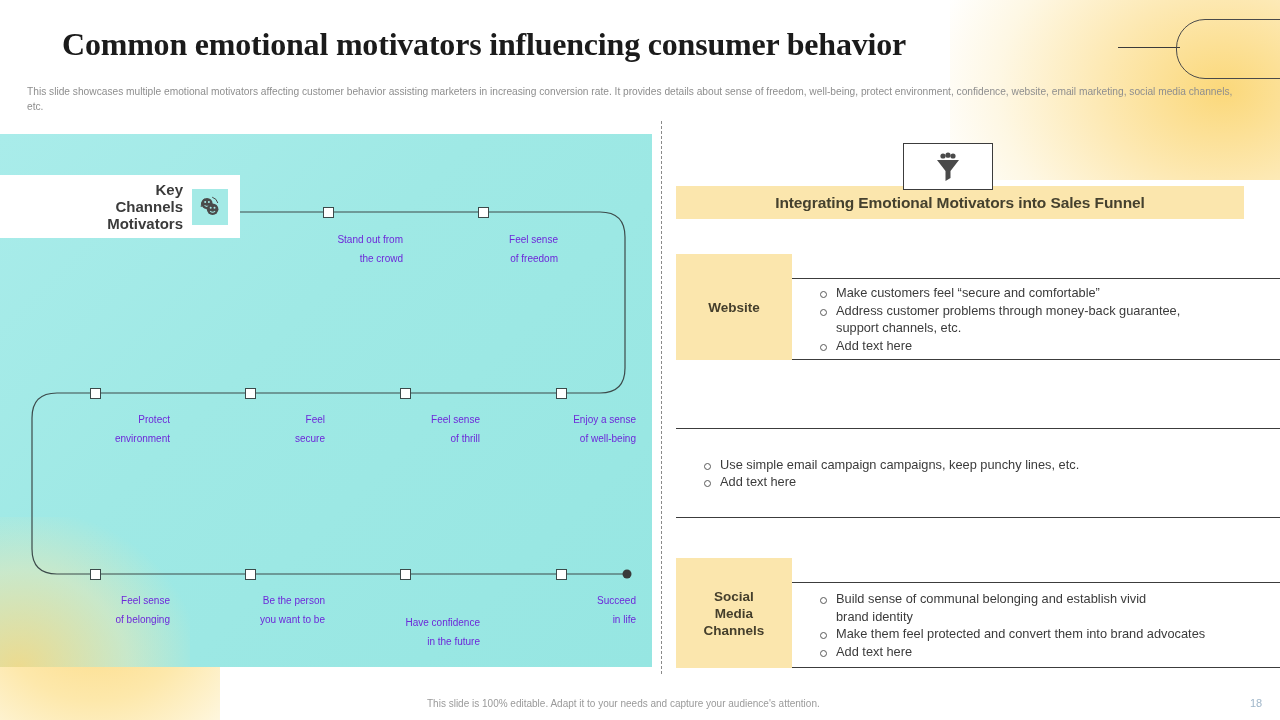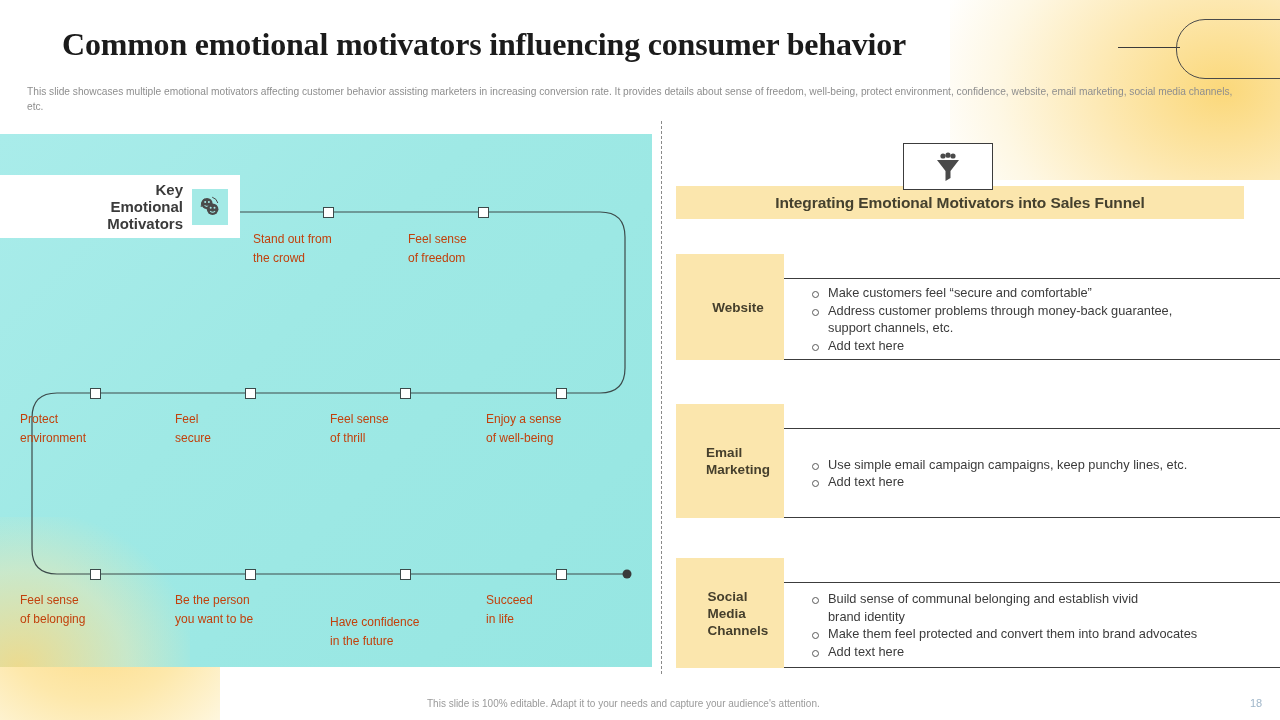--- a/index.html
+++ b/index.html
@@ -115,24 +115,24 @@
   
   .snake {
     position: absolute;
     left: 0; top: 134px;
     width: 652px; height: 533px;
     pointer-events: none;
   }
 
   .node-label {
     position: absolute;
-    font-size: 12px;
+    font-size: 10px;
     line-height: 19px;
-    color: #c2410c;
-    text-align: left;
+    color: #6d28d9;
+    text-align: right;
     white-space: pre-line;
     width: 150px;
     margin-left: -75px;
   }
 
   
   .divider {
     position: absolute;
     left: 661px; top: 121px;
     width: 0; height: 553px;
@@ -168,32 +168,32 @@
     letter-spacing: -0.1px;
   }
 
   .funnel-row {
     position: absolute;
     left: 676px;
     display: flex;
     align-items: stretch;
   }
   .funnel-label {
-    width: 92px;
+    width: 116px;
     flex: none;
     background: #fbe6ad;
     display: flex;
     align-items: center;
     justify-content: center;
+    text-align: center;
     font-size: 13.5px;
     font-weight: 700;
     color: #453f2c;
     line-height: 17px;
     white-space: pre-line;
-    padding-left: 16px;
   }
   .funnel-body {
     flex: 1;
     border-top: 1px solid #3c3c3c;
     border-bottom: 1px solid #3c3c3c;
     background: #ffffff;
     display: flex;
     flex-direction: column;
     justify-content: center;
     padding: 6px 0 6px 26px;
@@ -278,21 +278,21 @@
     <div style="position: absolute; width: 11px; height: 11px; background: rgb(255, 255, 255); border: 1px solid rgb(60, 74, 74); box-sizing: border-box; left: 399.5px; top: 568.5px;"></div>
     <div class="node-label" style="left: 405px; top: 568px; margin-top: 45px;">Have confidence
 in the future</div>
     <div style="position: absolute; width: 11px; height: 11px; background: rgb(255, 255, 255); border: 1px solid rgb(60, 74, 74); box-sizing: border-box; left: 555.5px; top: 568.5px;"></div>
     <div class="node-label" style="left: 561px; top: 591px;">Succeed
 in life</div>
   </div>
 
 <div class="key-badge">
   <div class="key-badge-text">Key
-Emotional
+Channels
 Motivators</div>
   <div class="key-icon">
     <svg width="26" height="26" viewBox="0 0 26 26">
       <circle cx="10" cy="9.5" r="5.6" fill="#4a4a4a"></circle>
       <circle cx="8.2" cy="8" r="1" fill="#a4eae6"></circle>
       <circle cx="11.9" cy="8" r="1" fill="#a4eae6"></circle>
       <path d="M 7.6 11.4 Q 10 13.4 12.4 11.4" stroke="#a4eae6" stroke-width="1.1" fill="none"></path>
       <circle cx="15.6" cy="15.2" r="5.8" fill="#4a4a4a"></circle>
       <circle cx="13.7" cy="13.7" r="1" fill="#a4eae6"></circle>
       <circle cx="17.5" cy="13.7" r="1" fill="#a4eae6"></circle>
@@ -322,22 +322,20 @@
     <div class="funnel-row" style="top: 254px; height: 106px; width: 604px;">
       <div class="funnel-label">Website</div>
       <div class="funnel-body">
         <div class="bullet-line">Make customers feel “secure and comfortable”</div>
         <div class="bullet-line">Address customer problems through money-back guarantee,
 support channels, etc.</div>
         <div class="bullet-line">Add text here</div>
       </div>
     </div>
     <div class="funnel-row" style="top: 404px; height: 114px; width: 604px;">
-      <div class="funnel-label">Email
-Marketing</div>
       <div class="funnel-body">
         <div class="bullet-line">Use simple email campaign campaigns, keep punchy lines, etc.</div>
         <div class="bullet-line">Add text here</div>
       </div>
     </div>
     <div class="funnel-row" style="top: 558px; height: 110px; width: 604px;">
       <div class="funnel-label">Social
 Media
 Channels</div>
       <div class="funnel-body">

